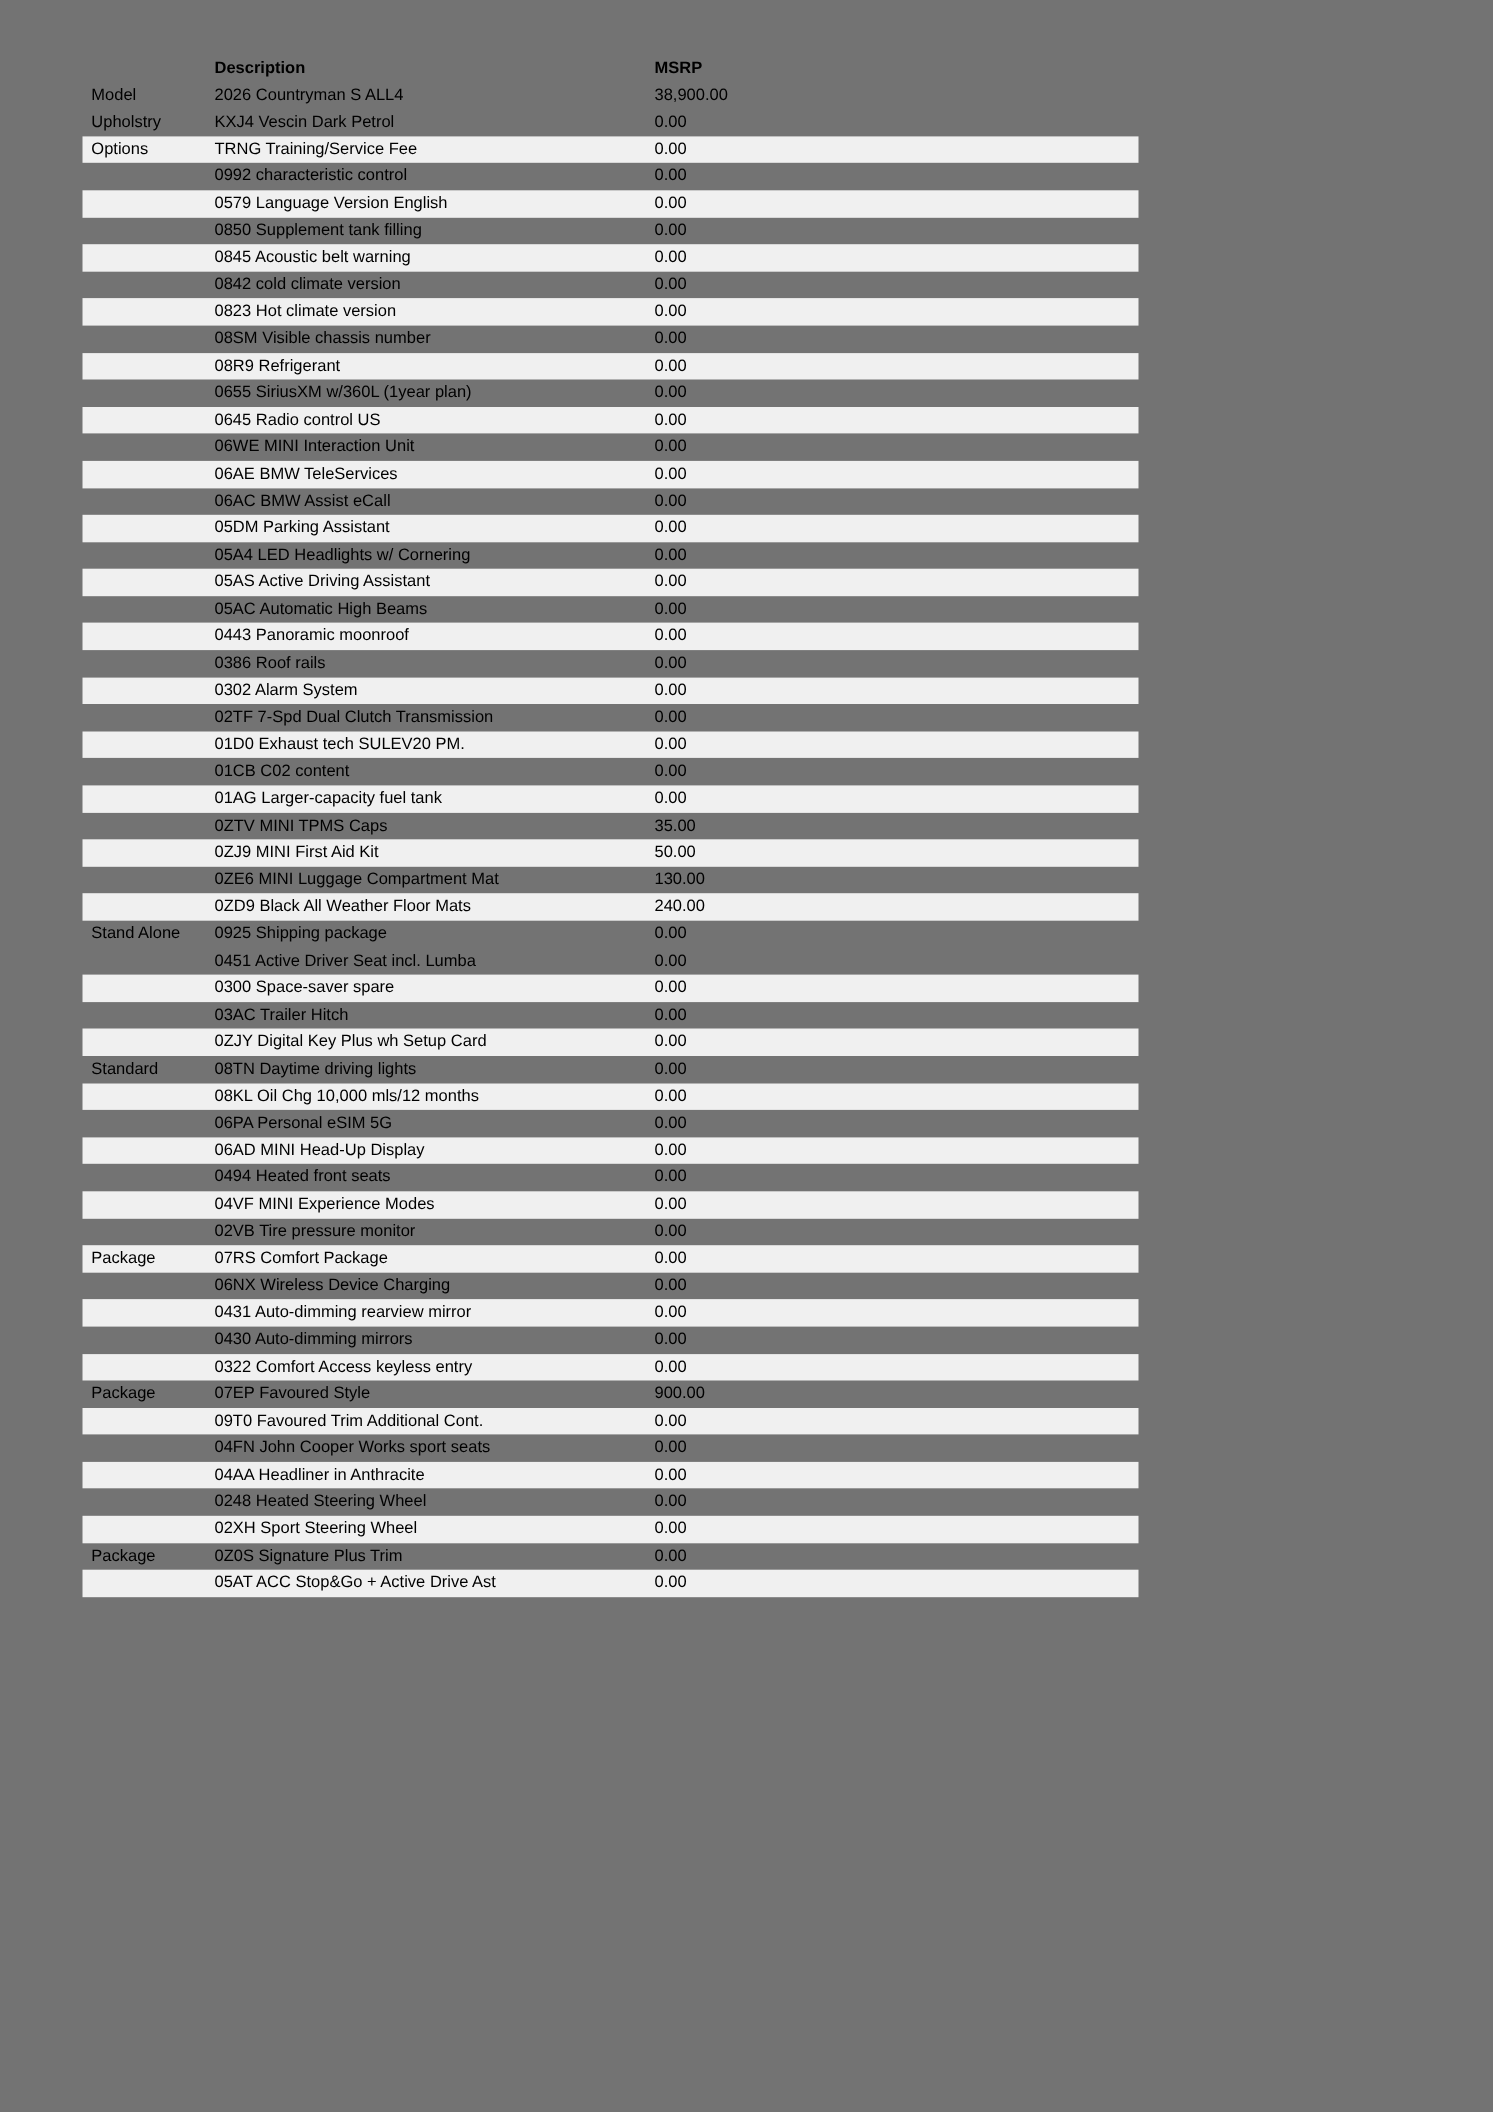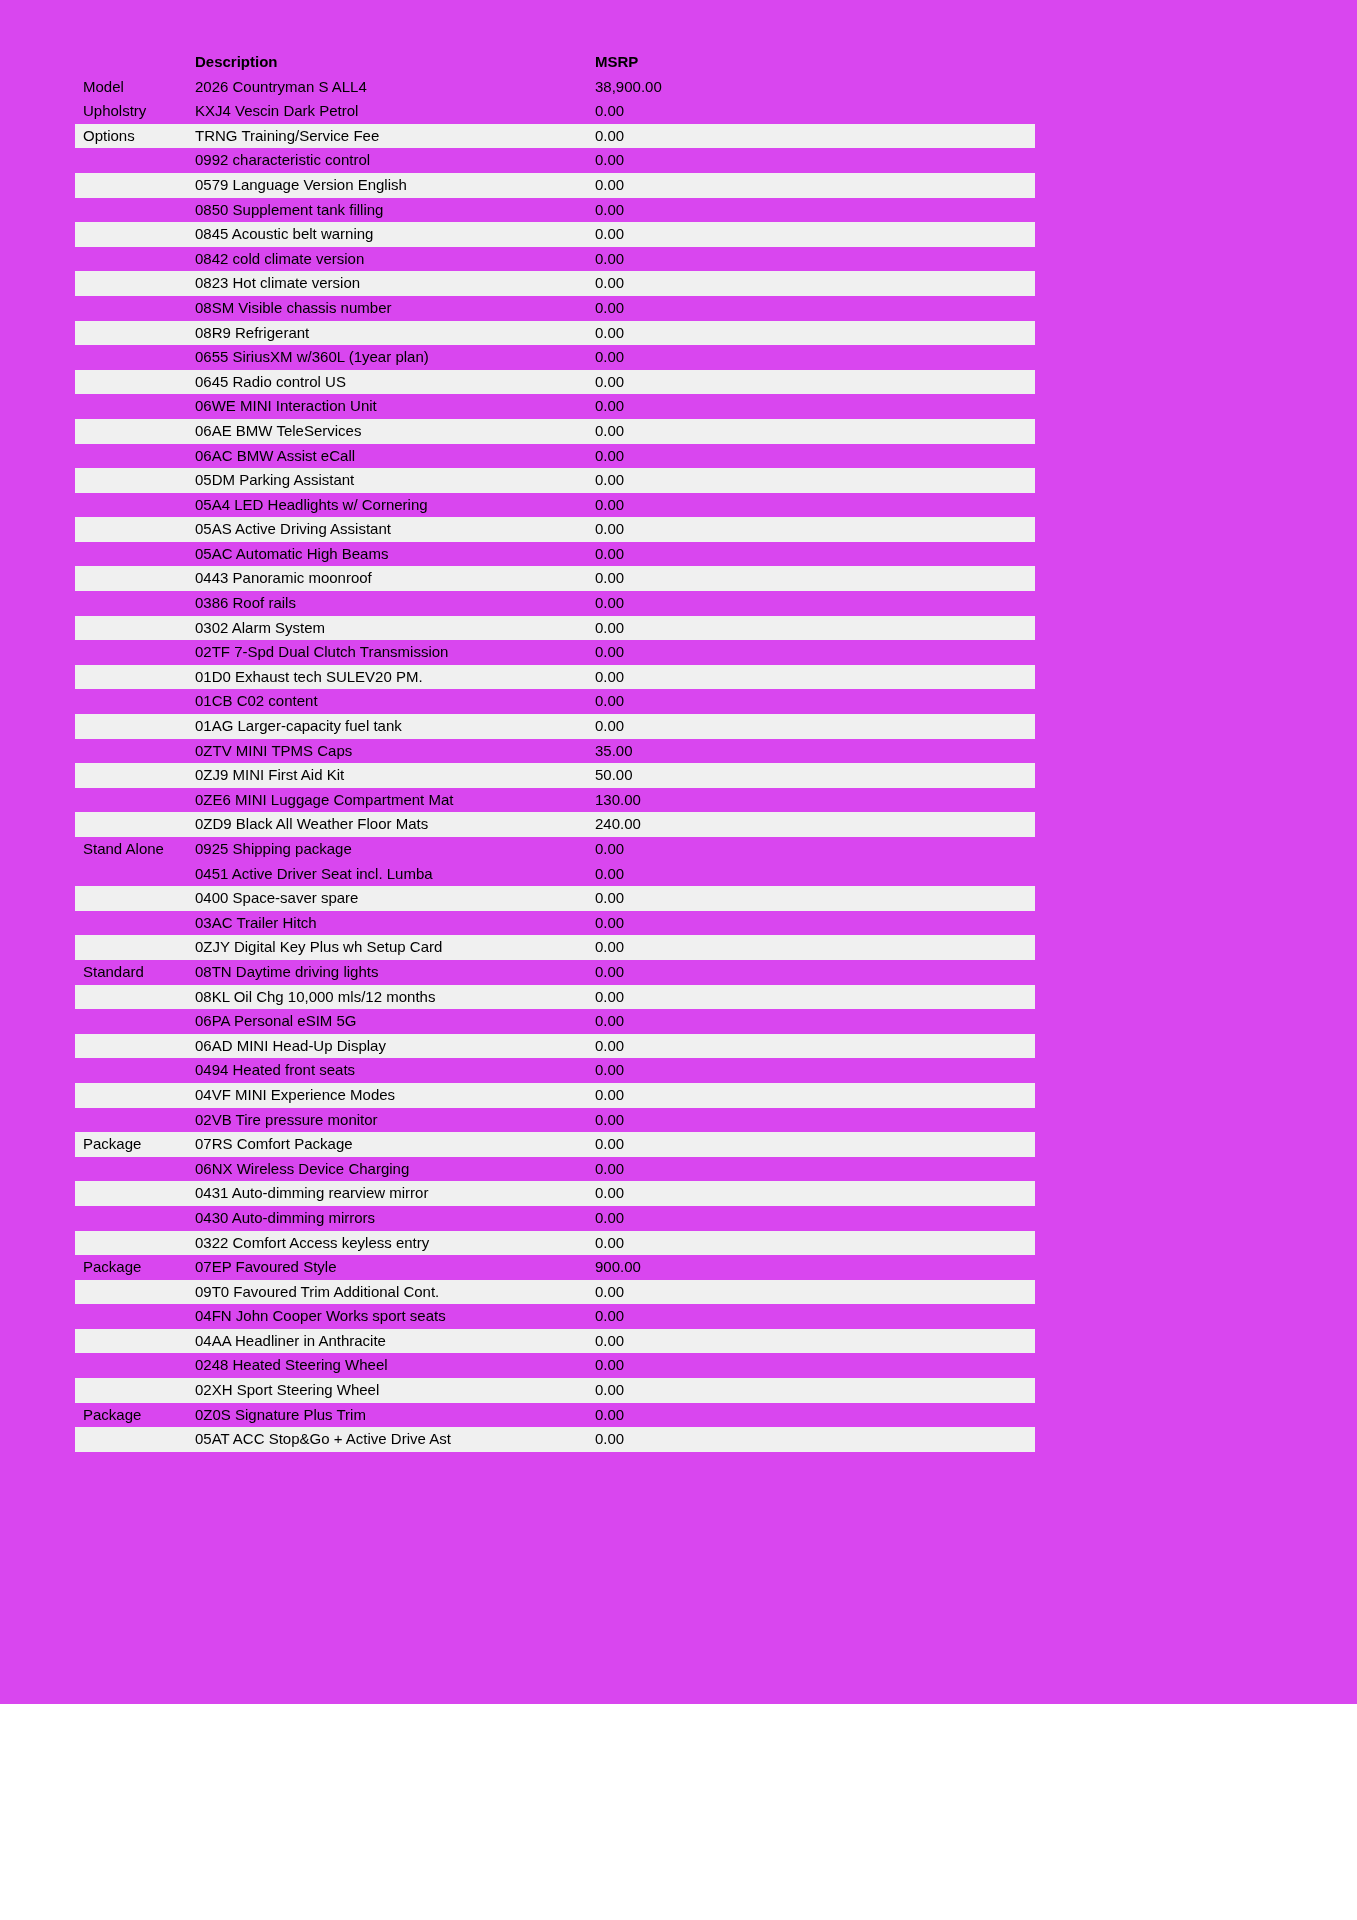--- a/index.html
+++ b/index.html
@@ -5,22 +5,22 @@
   html, body {
     margin: 0;
     padding: 0;
     background: #ffffff;
     font-family: "Liberation Sans", "DejaVu Sans", sans-serif;
     color: #000000;
   }
   .page {
     position: relative;
     width: 1357px;
-    height: 1704px;
-    background: #d946ef;
+    height: 1920px;
+    background: #737373;
     overflow: hidden;
   }
   .price-table {
     position: absolute;
     top: 50px;
     left: 75px;
     width: 960px;
   }
   .row {
     display: flex;
@@ -263,21 +263,21 @@
           <div class="col-fill"></div>
         </div>
         <div class="row">
           <div class="col-cat"></div>
           <div class="col-desc">0451 Active Driver Seat incl. Lumba</div>
           <div class="col-msrp">0.00</div>
           <div class="col-fill"></div>
         </div>
         <div class="row striped">
           <div class="col-cat"></div>
-          <div class="col-desc">0400 Space-saver spare</div>
+          <div class="col-desc">0300 Space-saver spare</div>
           <div class="col-msrp">0.00</div>
           <div class="col-fill"></div>
         </div>
         <div class="row">
           <div class="col-cat"></div>
           <div class="col-desc">03AC Trailer Hitch</div>
           <div class="col-msrp">0.00</div>
           <div class="col-fill"></div>
         </div>
         <div class="row striped">

